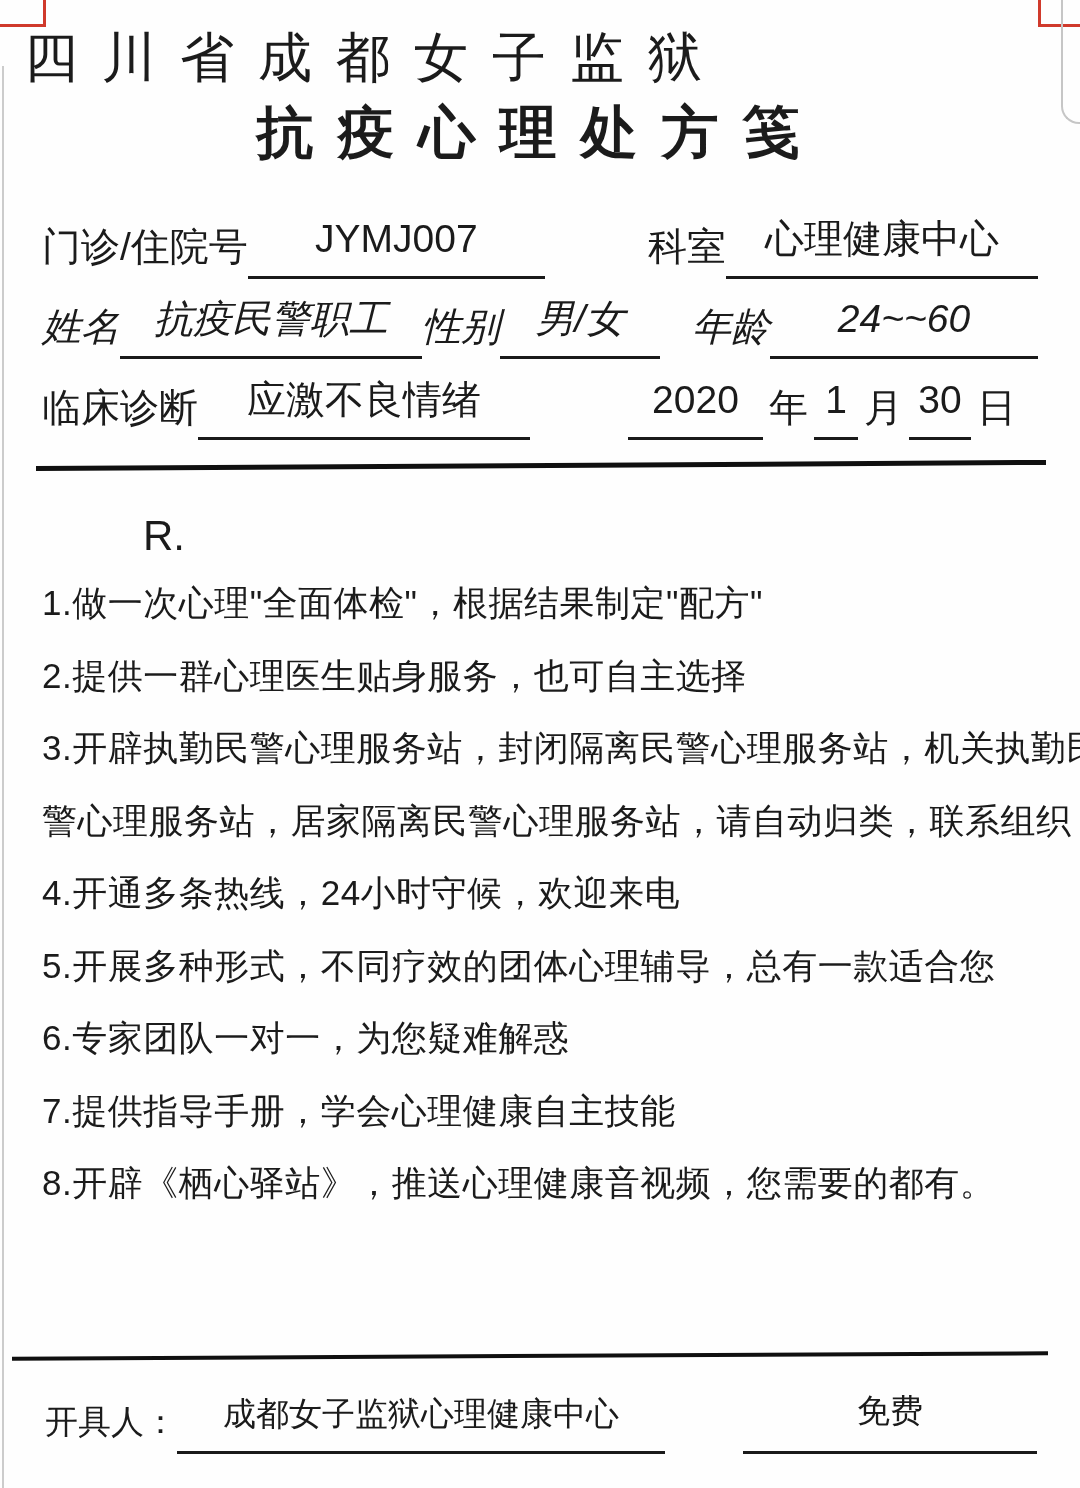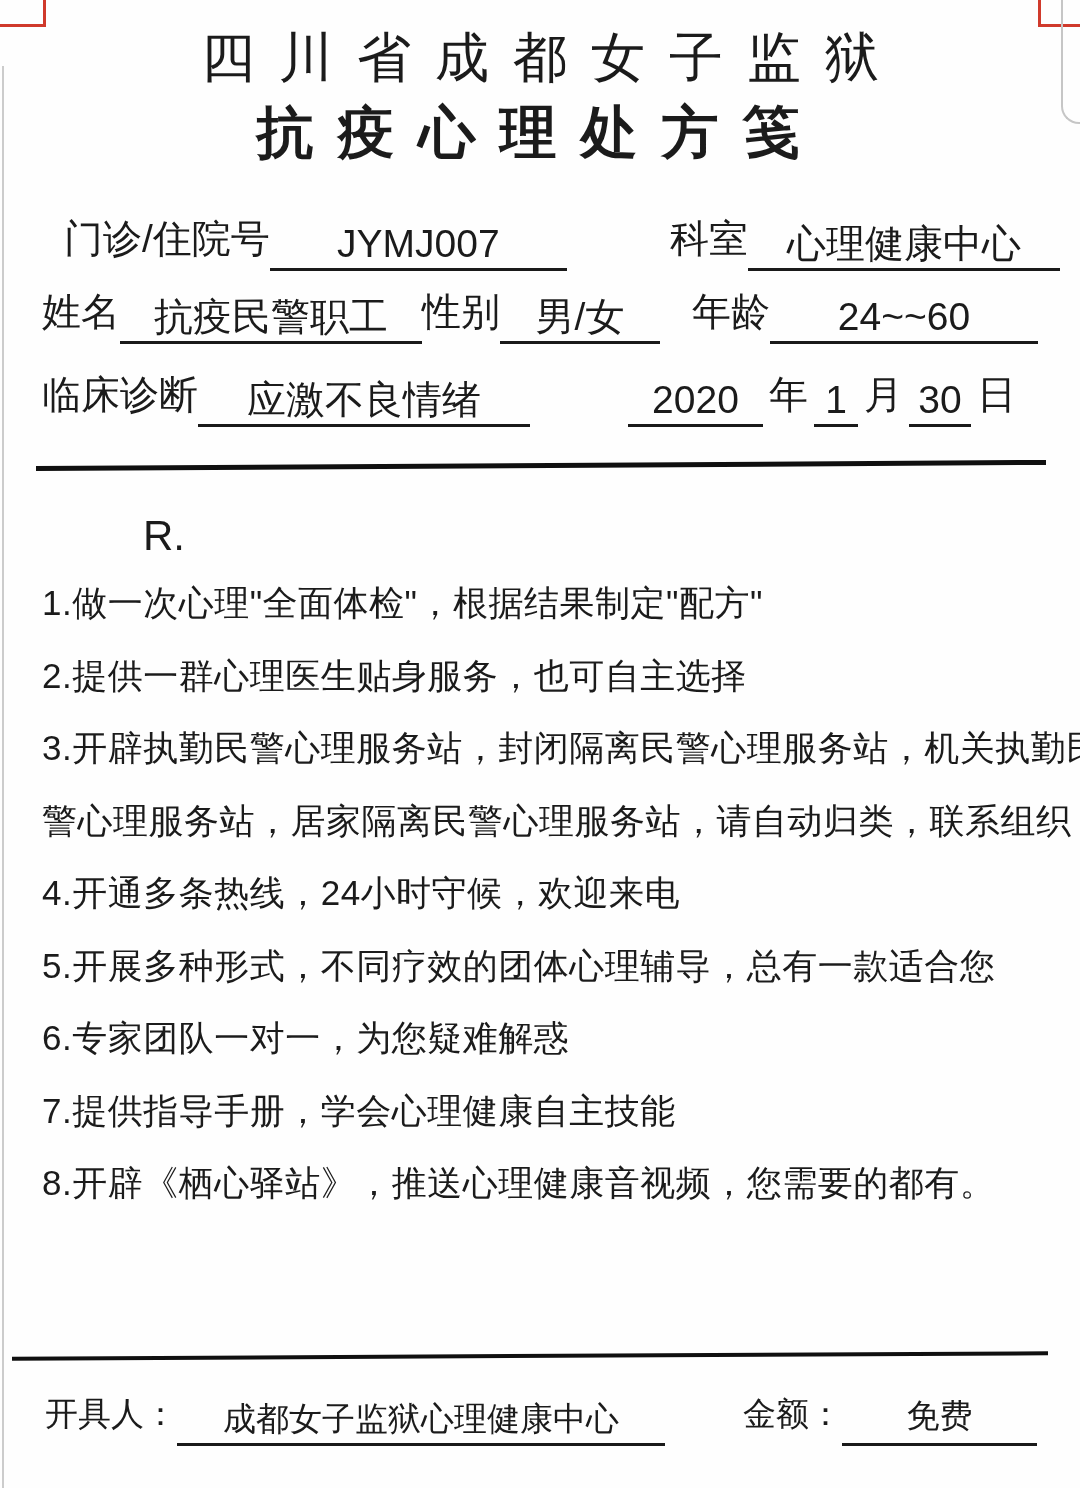--- a/index.html
+++ b/index.html
@@ -15,39 +15,39 @@
   .corner-left{left:-12px;top:-12px;width:52px;height:33px;}
   .corner-right{left:1038px;top:-12px;width:44px;height:33px;}
   .edge-line-left{left:2px;top:66px;width:2px;height:1422px;background:#cccccc;}
   .edge-curve-right{
     left:1061px;top:-8px;width:40px;height:130px;
     border-left:2px solid #c6c6c6;border-bottom:2px solid #c6c6c6;
     border-bottom-left-radius:18px;background:transparent;
   }
   
   .org-title{
-    left:0;top:24px;width:1080px;text-align:center;
+    left:0;top:24px;width:1080px;
     font-size:54px;font-weight:400;letter-spacing:24px;padding-left:24px;
     box-sizing:border-box;line-height:66px;white-space:nowrap;
   }
   .doc-title{
     left:0;top:97px;width:1080px;text-align:center;
     font-size:57px;font-weight:700;letter-spacing:24px;
     box-sizing:border-box;line-height:70px;white-space:nowrap;
   }
   
   .form-row{
     left:42px;width:996px;display:flex;align-items:flex-end;
     font-size:39px;line-height:48px;white-space:nowrap;
   }
-  .row-1{top:215px;margin-left:22px;} .row-2{top:288px;} .row-3{top:359px;}
+  .row-1{top:215px;} .row-2{top:295px;font-style:italic;} .row-3{top:359px;}
   .f-label{flex:0 0 auto;padding-bottom:8px;}
   .u-field{
     display:inline-block;border-bottom:3px solid #1a1a1a;
-    text-align:center;padding-bottom:0;box-sizing:content-box;
+    text-align:center;padding-bottom:13px;box-sizing:content-box;
   }
   .date-group{margin-left:auto;display:flex;align-items:flex-end;}
   .date-group .f-label{margin:0 6px;}
   
   .divider{background:#101010;}
   .divider-top{left:36px;top:463px;width:1010px;height:5px;transform:rotate(-0.35deg);}
   .divider-bottom{left:12px;top:1354px;width:1036px;height:4px;transform:rotate(-0.3deg);}
   
   .rx-symbol{left:143px;top:512px;font-size:42px;line-height:48px;}
   .rx-list{left:42px;top:567px;width:1008px;font-size:35px;}
@@ -116,15 +116,14 @@
   <div class="rx-line">7.提供指导手册，学会心理健康自主技能</div>
   <div class="rx-line">8.开辟《栖心驿站》，推送心理健康音视频，您需要的都有。</div>
 </div>
 
 <div class="abs divider divider-bottom"></div>
 
 <div class="abs footer-row">
   <span class="f-label">开具人：</span>
   <span class="u-field uf-issuer">成都女子监狱心理健康中心</span>
   <span class="footer-gap"></span>
-  <span class="f-label">金额：</span>
   <span class="u-field uf-amount">免费</span>
 </div>
 
 </body></html>

